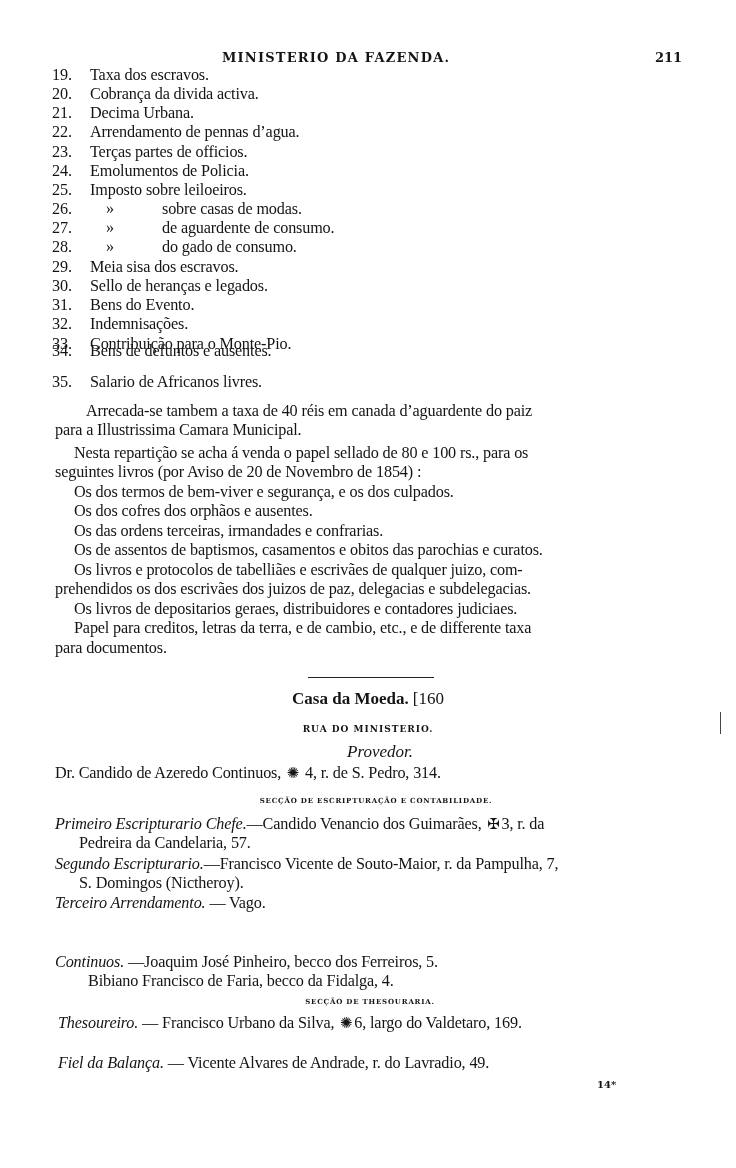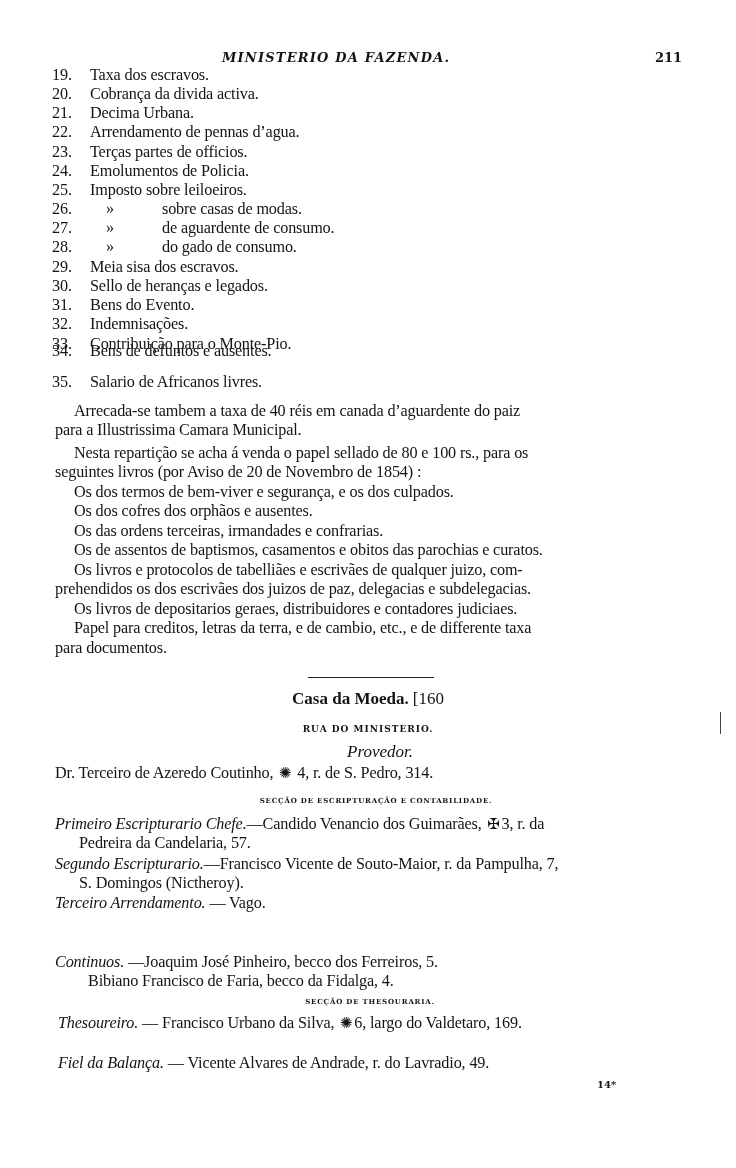--- a/index.html
+++ b/index.html
@@ -1,24 +1,24 @@
 <!DOCTYPE html>
 <html><head>
 <meta charset="utf-8">
 <style>
   html, body { margin: 0; padding: 0; background: #ffffff; }
   body { width: 736px; height: 1168px; position: relative; overflow: hidden;
          font-family: "Liberation Serif", "DejaVu Serif", serif; color: #141414; }
   .page { position: absolute; left: 0; top: 0; width: 736px; height: 1168px; }
   .line { position: absolute; white-space: nowrap; font-size: 16.2px; line-height: 19px; letter-spacing: -0.15px; }
-  .hdr-title { position: absolute; top: 50px; left: 222px; font-family: "DejaVu Serif", serif; font-weight: bold; font-size: 13px; letter-spacing: 1.2px; font-style: italic; }
+  .hdr-title { position: absolute; top: 50px; left: 222px; font-family: "DejaVu Serif", serif; font-weight: bold; font-size: 13px; letter-spacing: 1.2px; }
   .hdr-page { position: absolute; top: 50px; left: 655px; font-family: "DejaVu Serif", serif; font-weight: bold; font-size: 13px; }
   .num { display: inline-block; width: 38px; }
   .ditto { display: inline-block; width: 72px; padding-left: 16px; box-sizing: border-box; }
-  .just { display: flex; justify-content: space-between; }
+  .just { display: flex; justify-content: space-between; margin-left: 12px; }
   .center { position: absolute; left: 0; width: 736px; text-align: center; white-space: nowrap; }
   .small-caps { font-family: "DejaVu Serif", serif; font-weight: bold; font-size: 9px; letter-spacing: 1px; }
   .smaller-caps { font-family: "DejaVu Serif", serif; font-weight: bold; font-size: 7px; letter-spacing: 0.8px; }
   .section-title { font-size: 17px; font-weight: bold; text-align: right; }
   .italic { font-style: italic; }
   .rule { position: absolute; top: 677px; left: 308px; width: 126px; border-top: 1.5px solid #222; }
   .sym { display: inline-block; width: 16px; text-align: center; font-size: 15px; }
   .sig { position: absolute; top: 1079px; left: 597px; font-family: "DejaVu Serif", serif; font-weight: bold; font-size: 10px; }
   .margin-mark { position: absolute; left: 720px; top: 712px; width: 2px; height: 22px; border-left: 1px solid #444; }
 </style>
@@ -69,21 +69,21 @@
   <div class="rule"></div>
 
   <div class="center" style="top:689px">
     <span class="section-title">Casa da Moeda.</span>
     <span style="font-size:17px">[160</span>
   </div>
   <div class="center small-caps" style="top:724px">RUA DO MINISTERIO.</div>
   <div class="center italic" style="top:742px;font-size:17px;left:12px">Provedor.</div>
 
   <div class="line" style="top:764px;left:55px">
-    <span>Dr. Terceiro de Azeredo Coutinho,</span>
+    <span>Dr. Candido de Azeredo Continuos,</span>
     <span class="sym">✺</span>
     <span>4, r. de S. Pedro, 314.</span>
   </div>
 
   <div class="center smaller-caps" style="top:796px;left:8px">SECÇÃO DE ESCRIPTURAÇÃO E CONTABILIDADE.</div>
 
   <div class="line" style="top:815px;left:55px">
     <span class="italic">Primeiro Escripturario Chefe.</span><span>—</span><span>Candido Venancio dos Guimarães,</span>
     <span class="sym">✠</span><span>3, r. da</span>
   </div>

